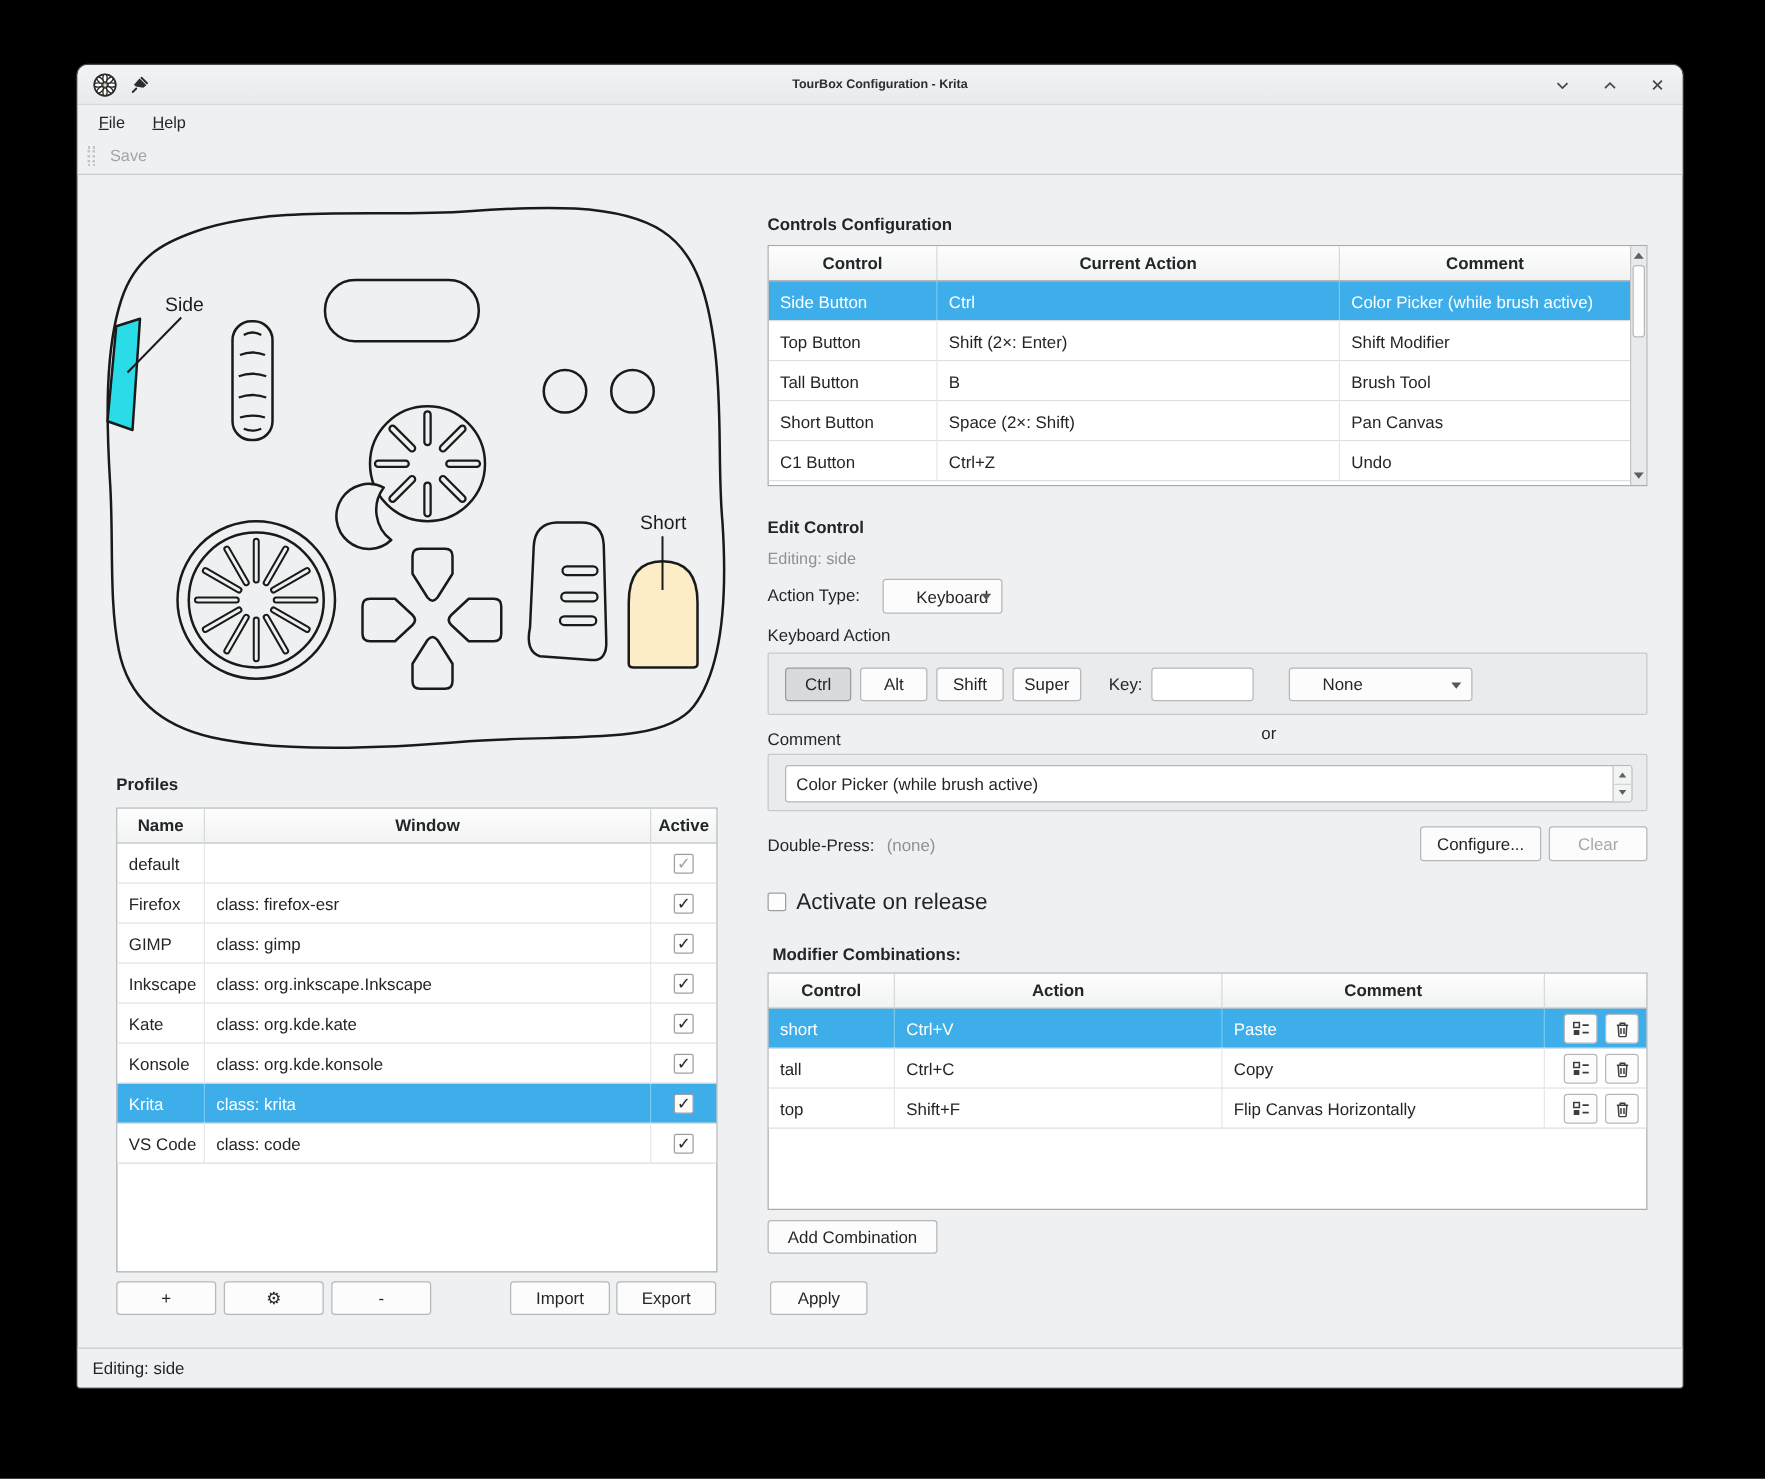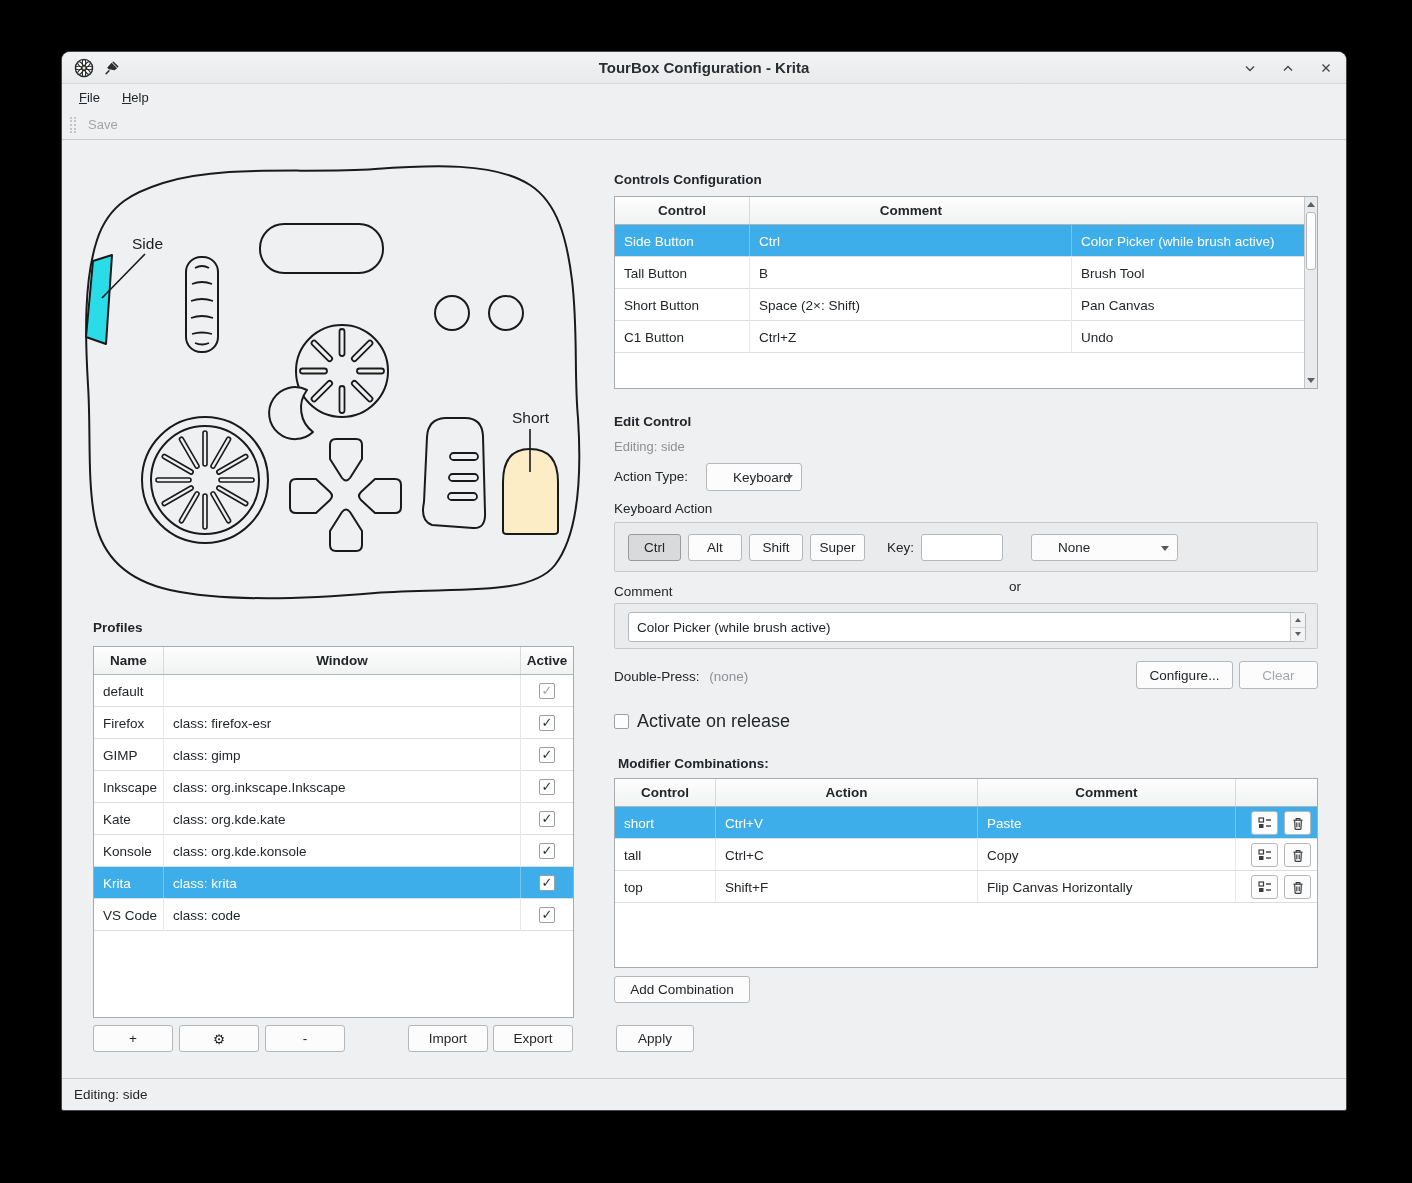--- a/index.html
+++ b/index.html
@@ -16,21 +16,21 @@
   }
   
   .titlebar {
     position:absolute; left:0; top:0; right:0; height:32px;
     background:linear-gradient(#f2f3f4,#e9eaeb);
     border-bottom:1px solid #d6d7d8;
     display:flex; align-items:center; padding:0 12px;
   }
   .titlebar .title {
     position:absolute; left:0; right:0; text-align:center;
-    font-weight:600; font-size:15px; color:#2b2e31;
+    font-weight:600; font-size:10px; color:#2b2e31;
   }
   .tb-icons { display:flex; align-items:center; gap:10px; z-index:2; }
   .win-controls { margin-left:auto; display:flex; align-items:center; gap:22px; z-index:2; }
   .win-controls svg { display:block; cursor:default; }
   
   .menubar {
     position:absolute; left:0; top:32px; right:0; height:26px;
     display:flex; align-items:center; padding-left:8px; gap:4px; background:#eff0f1;
   }
   .menu-item { padding:3px 9px; border-radius:3px; }
@@ -311,27 +311,33 @@
   <div class="btn" style="left:117px; top:973px; width:80px; height:27px;">⚙</div>
   <div class="btn" style="left:203px; top:973px; width:80px; height:27px;">-</div>
   <div class="btn" style="left:346px; top:973px; width:80px; height:27px;">Import</div>
   <div class="btn" style="left:431px; top:973px; width:80px; height:27px;">Export</div>
 
   <div class="sec-label" style="left:552px; top:120px;">Controls Configuration</div>
   <div class="table" style="left:552px; top:144px; width:704px; height:193px;">
     <div style="position:absolute; left:0; top:0; right:13px; bottom:0; overflow:hidden;">
       <div class="thead g-controls">
         <div class="th">Control</div>
+        <div class="th">Current Action</div>
         <div class="th">Comment</div>
       </div>
       <div id="controls-rows">
           <div class="trow g-controls selected">
             <div class="td">Side Button</div>
             <div class="td">Ctrl</div>
             <div class="td">Color Picker (while brush active)</div>
+          </div>
+          <div class="trow g-controls">
+            <div class="td">Top Button</div>
+            <div class="td">Shift (2×: Enter)</div>
+            <div class="td">Shift Modifier</div>
           </div>
           <div class="trow g-controls">
             <div class="td">Tall Button</div>
             <div class="td">B</div>
             <div class="td">Brush Tool</div>
           </div>
           <div class="trow g-controls">
             <div class="td">Short Button</div>
             <div class="td">Space (2×: Shift)</div>
             <div class="td">Pan Canvas</div>

